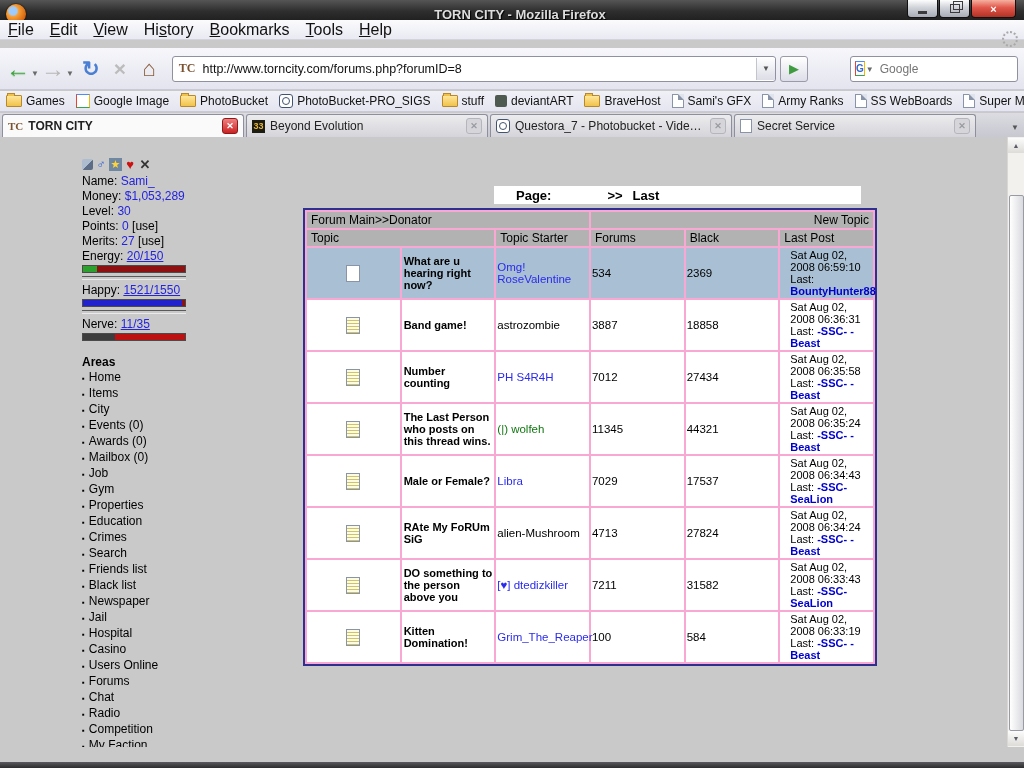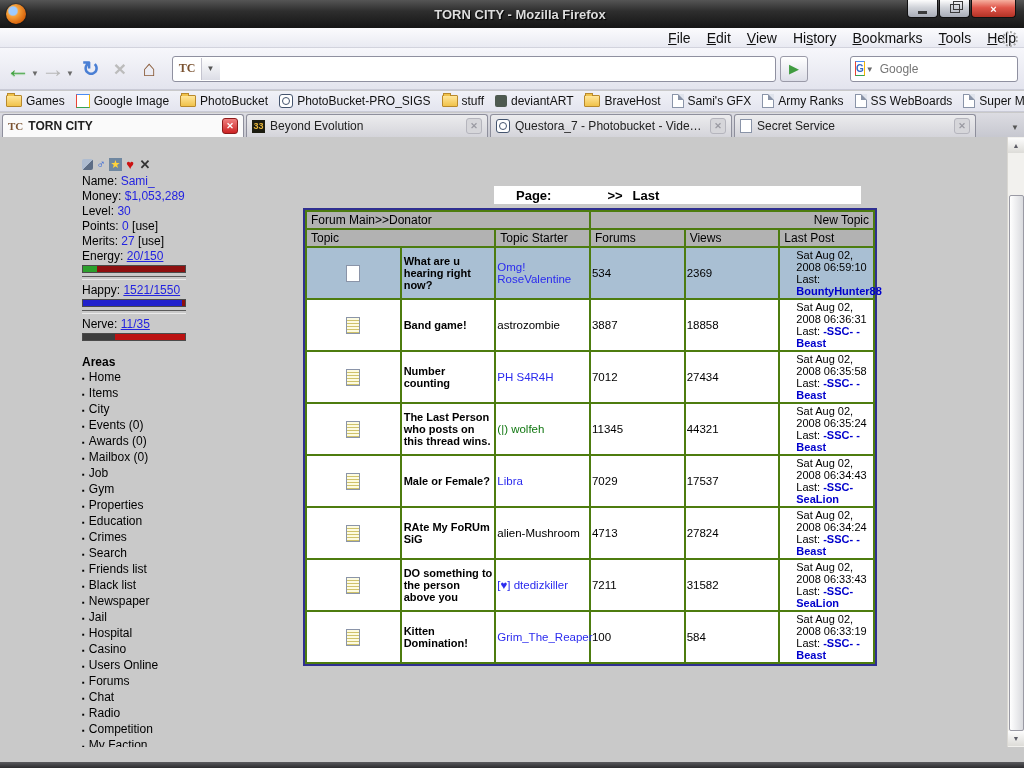--- a/index.html
+++ b/index.html
@@ -17,23 +17,23 @@
   .wbtns{position:absolute;top:0;right:8px;display:flex;gap:1px;}
   .wb{width:29px;height:17px;border:1px solid #111;border-top:none;border-radius:0 0 4px 4px;
     background:linear-gradient(#fdfdfd,#cfd2d8 45%,#a8acb6);display:flex;align-items:center;justify-content:center;}
   .wb.close{width:43px;background:linear-gradient(#f6b0a0,#e0564a 45%,#b33225);color:#fff;
     font-size:11px;font-weight:bold;}
   .glyph-min{width:9px;height:3px;background:#3b3b3b;margin-top:7px;}
   .glyph-restore{position:relative;width:8px;height:7px;border:1px solid #3b3b3b;background:transparent;}
   .glyph-restore::before{content:"";position:absolute;left:2px;top:-4px;width:8px;height:7px;border:1px solid #3b3b3b;}
 
   
-  .menubar{position:absolute;left:0;top:28px;width:100%;height:19px;
+  .menubar{position:absolute;left:0;top:20px;width:100%;height:19px;
     background:linear-gradient(#fbfbfd,#e9eaf2);border-bottom:1px solid #d2d3dd;
-    display:flex;align-items:center;font-size:14px;color:#111;justify-content:flex-end;}
+    display:flex;align-items:center;font-size:16px;color:#111;}
   .menu-item{padding:2px 8px;}
   .menu-item u{text-decoration:underline;}
   .throbber{position:absolute;right:6px;top:3px;width:12px;height:12px;border:2px dotted #a9a9a9;border-radius:50%;}
 
   
   .navbar{position:absolute;left:0;top:48px;width:100%;height:42px;
     background:linear-gradient(#f7f7fb,#e3e4ee);border-bottom:1px solid #c9cad6;
     display:flex;align-items:center;padding:0 6px;box-sizing:border-box;}
   .nav-btn{display:flex;align-items:center;justify-content:center;height:34px;}
   .arrow-glyph{font-size:24px;font-weight:bold;line-height:28px;}
@@ -126,30 +126,30 @@
   .bullet{font-size:8px;margin-right:4px;}
 
   
   .pagebar{position:absolute;left:494px;top:49px;width:367px;height:18px;background:#fff;
     display:flex;align-items:center;font-size:13px;font-weight:bold;color:#000;padding-left:22px;box-sizing:border-box;}
   .pagebar span{margin-right:6px;}
   .pg-label{margin-right:4px;}
 
   
   .forumwrap{position:absolute;left:303px;top:71px;width:574px;background:#fff;border:2px solid #2f2f90;box-sizing:border-box;}
-  table.forum{border-collapse:separate;border-spacing:2px;width:100%;background:#4d7c0f;
+  table.forum{border-collapse:separate;border-spacing:2px;width:100%;background:#f9a8d4;
     font-size:11px;color:#000;table-layout:fixed;}
   .hrow td{background:#b2b2b2;font-size:12px;height:16px;padding:0 4px;}
   .bc-right{text-align:right;}
   td.c-icon{width:18px;text-align:center;background:#fff;}
   td.c-topic{width:167px;padding-left:2px;}
   td.c-starter{width:100px;font-size:11.5px;}
   td.c-num{width:40px;font-size:11.5px;}
   td.c-num2{width:46px;font-size:11.5px;}
-  td.c-last{padding-left:16px;}
+  td.c-last{padding-left:10px;}
   tr.trow td{background:#fff;height:32px;vertical-align:middle;}
   tr.trow.hl td{background:#a9bfd3;}
   .t-title{font-weight:bold;color:#000;}
   .st-blue{color:#2b2bee;} .st-black{color:#000;text-align:center;} .st-green{color:#117711;}
   .lp-date{color:#000;}
   .lp-by b{color:#0000cc;}
   .page-icon{display:inline-block;width:12px;height:15px;border:1px solid #8a94a8;position:relative;vertical-align:middle;}
   .pg-white{background:#fff;}
   .pg-yellow{background:repeating-linear-gradient(#fdfbe0 0 2px,#cfc26a 2px 3px);}
 
@@ -202,20 +202,21 @@
         <span class="g-reload">↻</span>
       </div>
     <div class="nav-btn" style="width:28px;">
         <span class="g-stop">×</span>
       </div>
     <div class="nav-btn" style="width:30px;">
         <span class="g-home">⌂</span>
       </div>
     <div class="urlbar">
       <span class="fav-tc">TC</span>
+      <input class="url-input" value="http://www.torncity.com/forums.php?forumID=8" style="">
       <div class="url-drop">▼</div>
     </div>
     <div class="go-btn">▶</div>
     <div class="searchbox">
       <span class="g-logo">G</span>
       <span class="caret" style="margin-top:2px;">▼</span>
       <input class="search-input" placeholder="Google" style="">
 
     </div>
   </div>
@@ -448,21 +449,21 @@
       <table class="forum">
         <tbody>
             <tr class="hrow">
           <td colspan="3">Forum Main&gt;&gt;Donator</td>
           <td colspan="3" class="bc-right">New Topic</td>
         </tr>
         <tr class="hrow">
           <td colspan="2">Topic</td>
           <td>Topic Starter</td>
           <td>Forums</td>
-          <td>Views</td>
+          <td>Black</td>
           <td>Last Post</td>
         </tr>
         </tbody>
           <tbody>
             <tr class="trow hl">
     <td class="c-icon"><span class="page-icon pg-white"></span></td>
     <td class="c-topic"><span class="t-title">What are u hearing right now?</span></td>
     <td class="c-starter"><span class="st-blue">Omg! RoseValentine</span></td>
     <td class="c-num">534</td>
     <td class="c-num2">2369</td>

